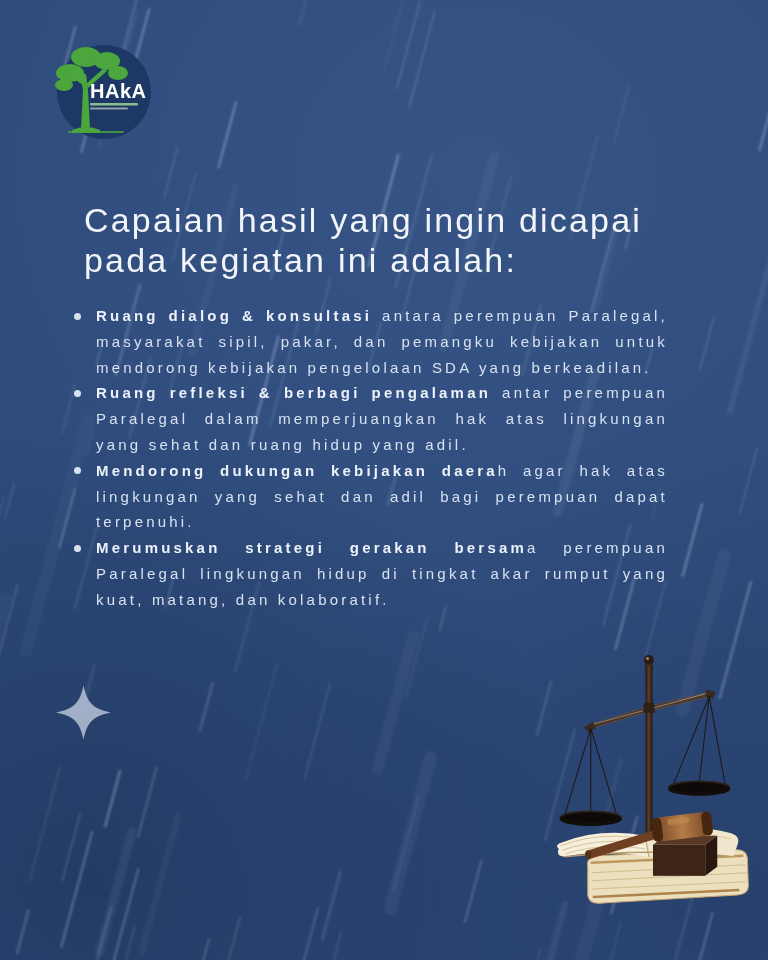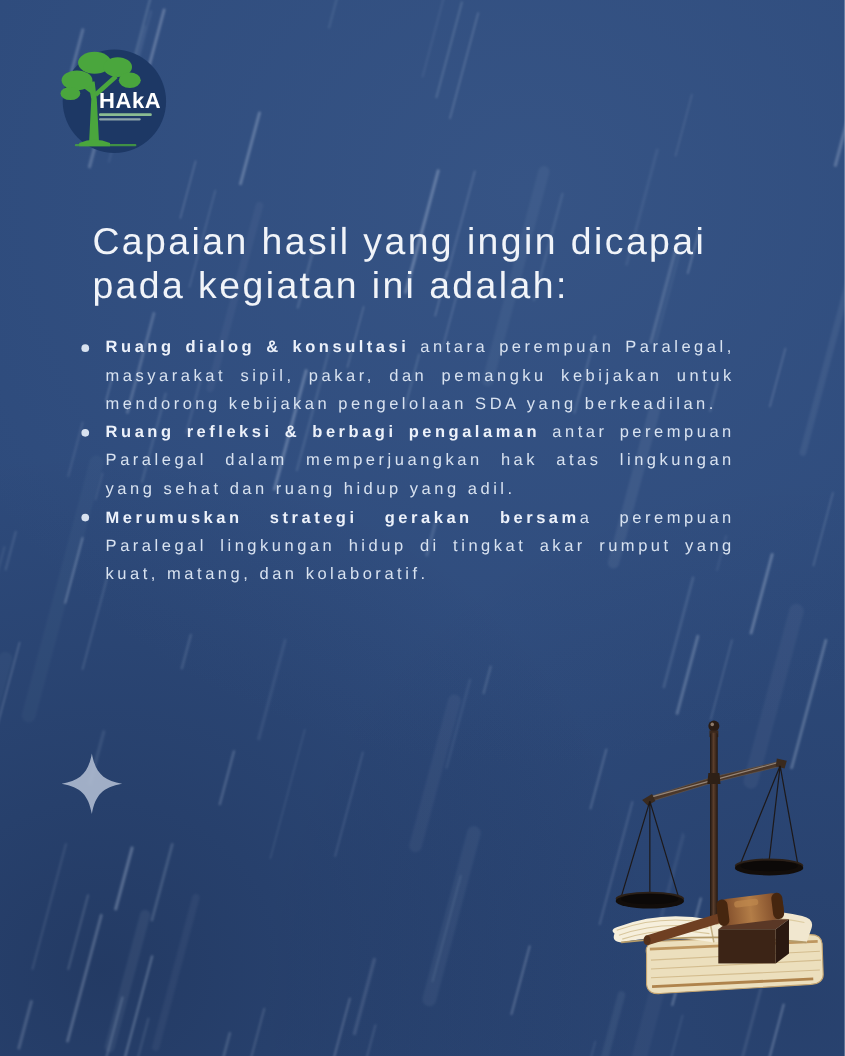--- a/index.html
+++ b/index.html
@@ -186,20 +186,23 @@
     <div class="heading">Capaian hasil yang ingin dicapai pada kegiatan ini adalah:</div>
 
     <ul class="bullets">
       <li>
         <span class="dot"></span><span class="b">Ruang dialog &amp; konsultasi</span><span> antara perempuan Paralegal, masyarakat sipil, pakar, dan pemangku kebijakan untuk mendorong kebijakan pengelolaan SDA yang berkeadilan.</span>
       </li>
       <li>
         <span class="dot"></span><span class="b">Ruang refleksi &amp; berbagi pengalaman</span><span> antar perempuan Paralegal dalam memperjuangkan hak atas lingkungan yang sehat dan ruang hidup yang adil.</span>
       </li>
       <li>
+        <span class="dot"></span><span class="b">Mendorong dukungan kebijakan daera</span><span>h agar hak atas lingkungan yang sehat dan adil bagi perempuan dapat terpenuhi.</span>
+      </li>
+      <li>
         <span class="dot"></span><span class="b">Merumuskan strategi gerakan bersam</span><span>a perempuan Paralegal lingkungan hidup di tingkat akar rumput yang kuat, matang, dan kolaboratif.</span>
       </li>
     </ul>
 
     <svg class="sparkle" viewBox="0 0 100 100">
       <path d="M50 0 C56 32 68 44 100 50 C68 56 56 68 50 100 C44 68 32 56 0 50 C32 44 44 32 50 0 Z" fill="var(--sparkle)" opacity="0.85"></path>
     </svg>
 
     <svg class="justice" viewBox="0 0 220 265">
       <defs>

